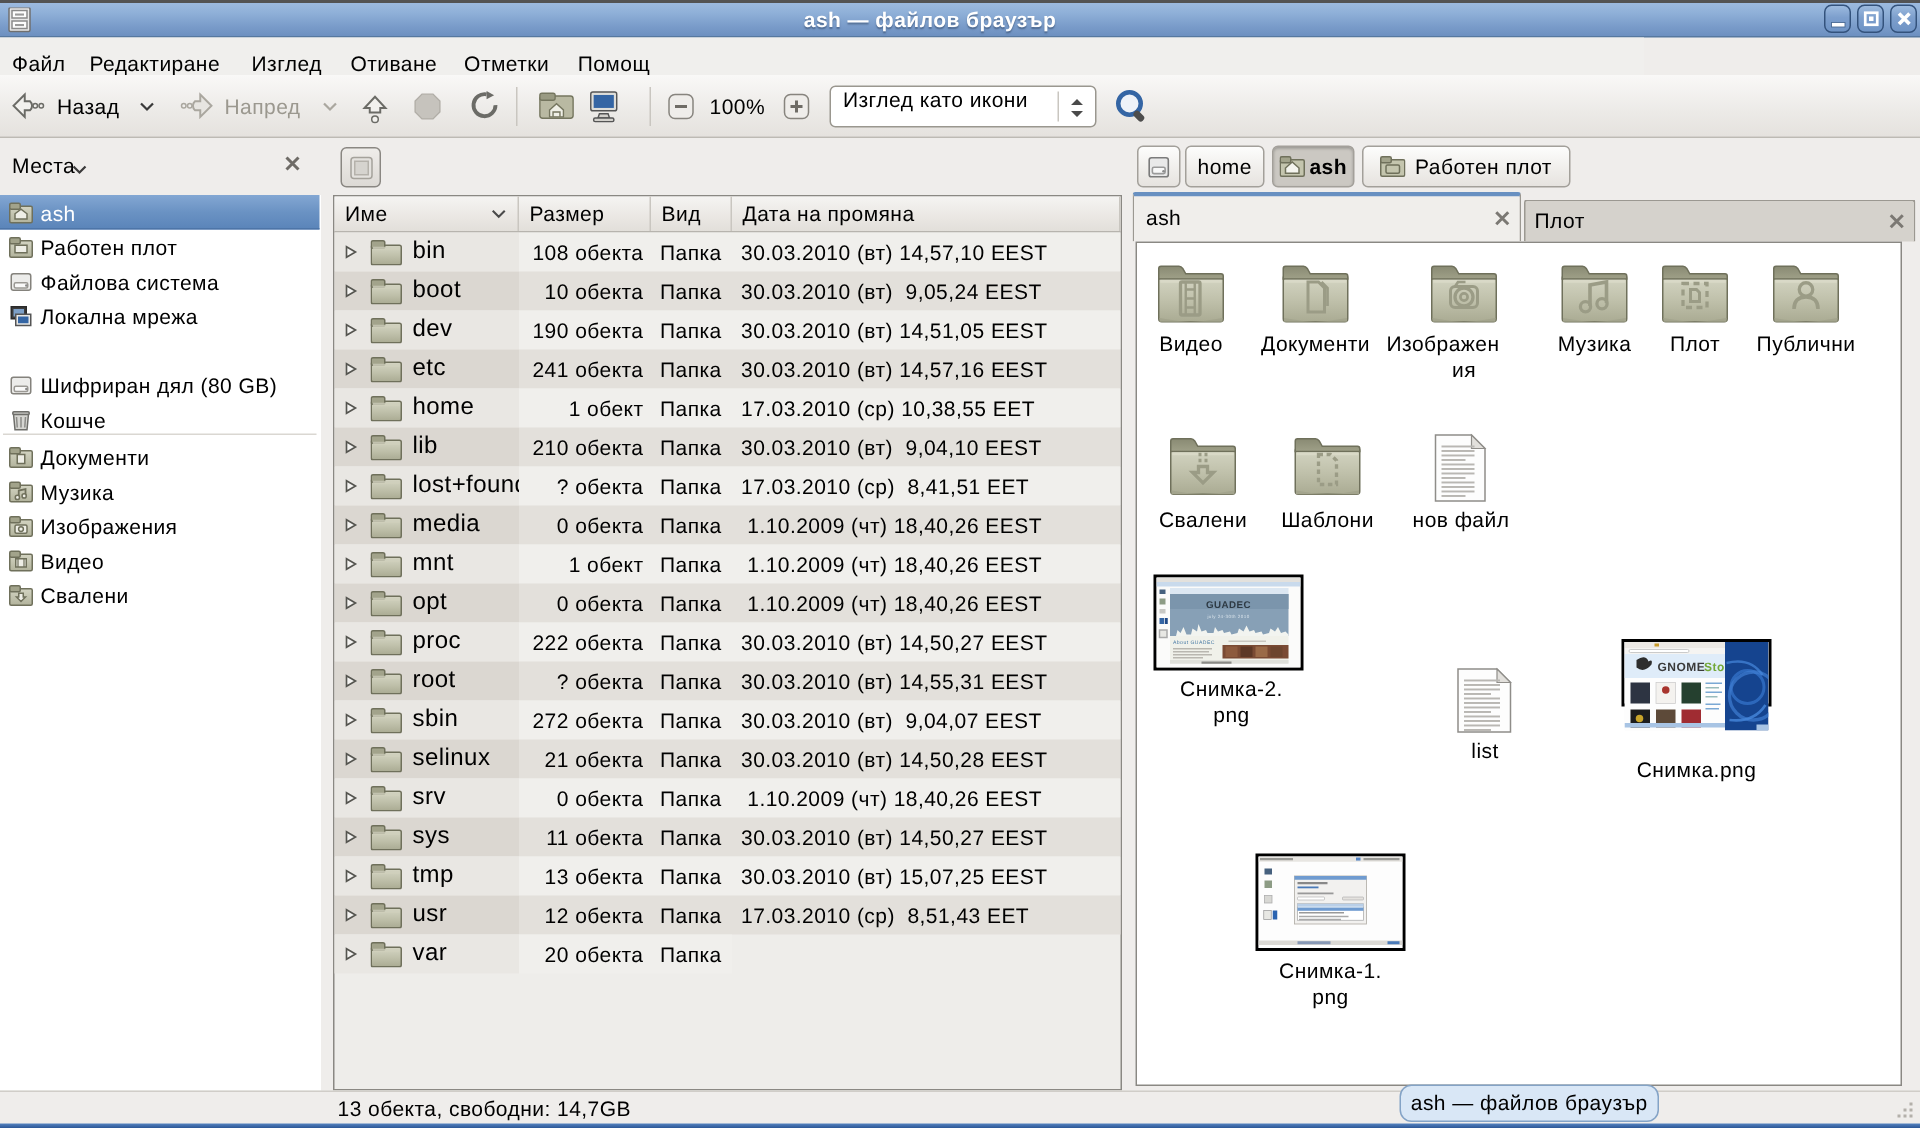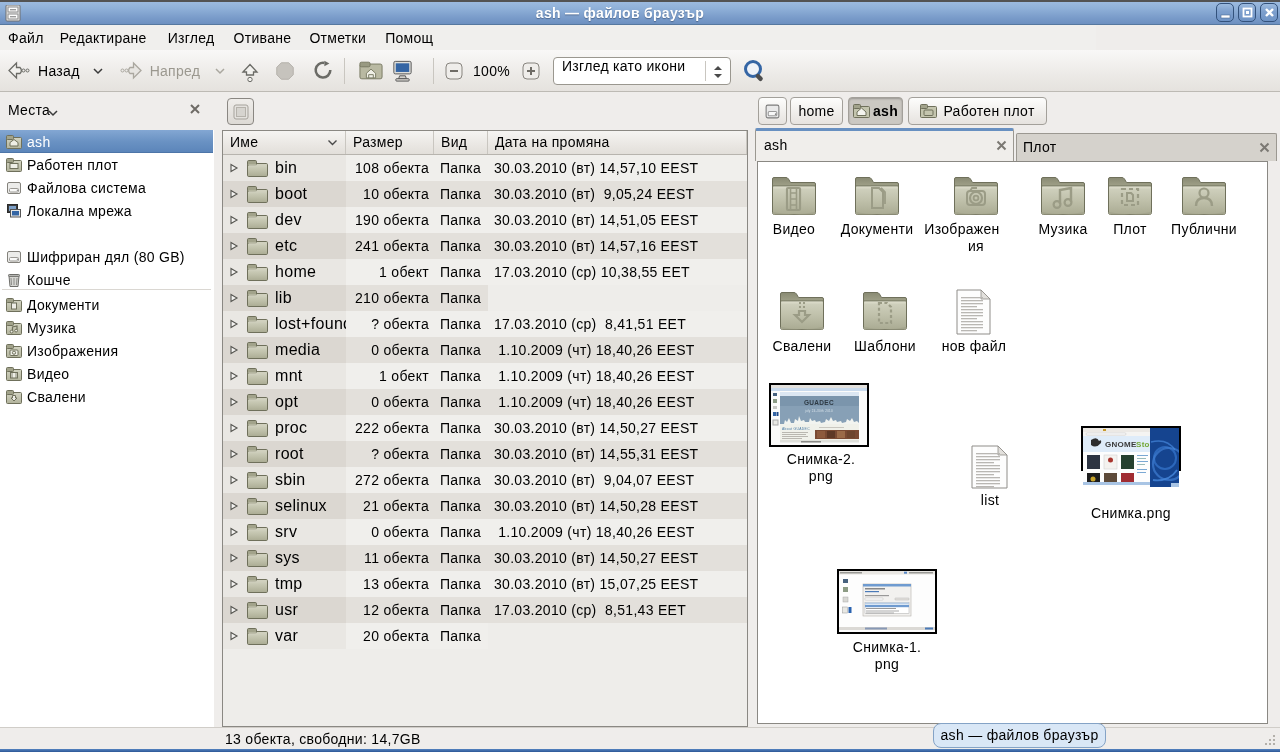--- a/index.html
+++ b/index.html
@@ -8,21 +8,21 @@
 
 #topline{left:0;top:0;width:1280px;height:2px;background:#535353}
 #titlebar{left:0;top:2px;width:1280px;height:23px;
  background:linear-gradient(#9cbadf,#8fb0d8 30%,#7a9cca 70%,#6d90c0);border-bottom:1px solid #56789f}
 #title{left:0;top:5px;width:1240px;text-align:center;color:#fff;font-weight:bold;font-size:14px;
  text-shadow:0 1px 1px rgba(40,60,90,.5)}
 .winbtn{top:3px;width:18px;height:19px;border:1px solid #33527c;border-radius:5px;
  background:linear-gradient(#9cbade,#7d9fcd 45%,#6e93c5)}
 .winbtn svg{position:absolute;left:2px;top:2px}
 
-#menubar{left:0;top:25px;width:1096px;height:25px;background:#f0efed;display:flex;align-items:center}
+#menubar{left:0;top:25px;width:1096px;height:25px;background:#f0efed;display:flex;align-items:flex-end}
 #menubar span{padding:0 8px;font-size:14px}
 
 #toolbar{left:0;top:50px;width:1280px;height:42px;
  background:linear-gradient(#f9f8f7,#eceae7 60%,#e5e2de);border-bottom:1px solid #bdbab4;
  display:flex;align-items:center}
 .graytxt{color:#9b988f}
 
 #places-hdr{left:8px;top:102px;font-size:14px}
 #places-x{left:188px;top:102px}
 #sidebar{left:0;top:130px;width:214px;height:598px;background:#fff}
@@ -400,20 +400,21 @@
         </svg>
         <svg class="fold" width="21" height="17" viewBox="0 0 21 17">
           <rect x="0.5" y="3.5" width="20" height="13" rx="1.2" fill="url(#gF)" stroke="#6f705b"></rect>
           <rect x="0.5" y="0.5" width="9" height="5" rx="1.2" fill="#a2a38b" stroke="#6f705b"></rect>
           <rect x="1.5" y="4.5" width="18" height="2" fill="#cfd0bd" opacity="0.8"></rect>
         </svg>
         <span class="nm">lib</span>
       </div>
       <div class="c-size">210 обекта</div>
       <div class="c-type">Папка</div>
+      <div class="c-date">30.03.2010 (вт)  9,04,10 EEST</div>
     </div>
 <div class="lrow r0" style="top:180px">
       <div class="c-name">
         <svg class="exp" width="10" height="12" viewBox="0 0 10 12">
           <path d="M2 2.5 L8 6 L2 9.5 Z" fill="#f4f3f1" stroke="#555550" stroke-width="1.1"></path>
         </svg>
         <svg class="fold" width="21" height="17" viewBox="0 0 21 17">
           <rect x="0.5" y="3.5" width="20" height="13" rx="1.2" fill="url(#gF)" stroke="#6f705b"></rect>
           <rect x="0.5" y="0.5" width="9" height="5" rx="1.2" fill="#a2a38b" stroke="#6f705b"></rect>
           <rect x="1.5" y="4.5" width="18" height="2" fill="#cfd0bd" opacity="0.8"></rect>

